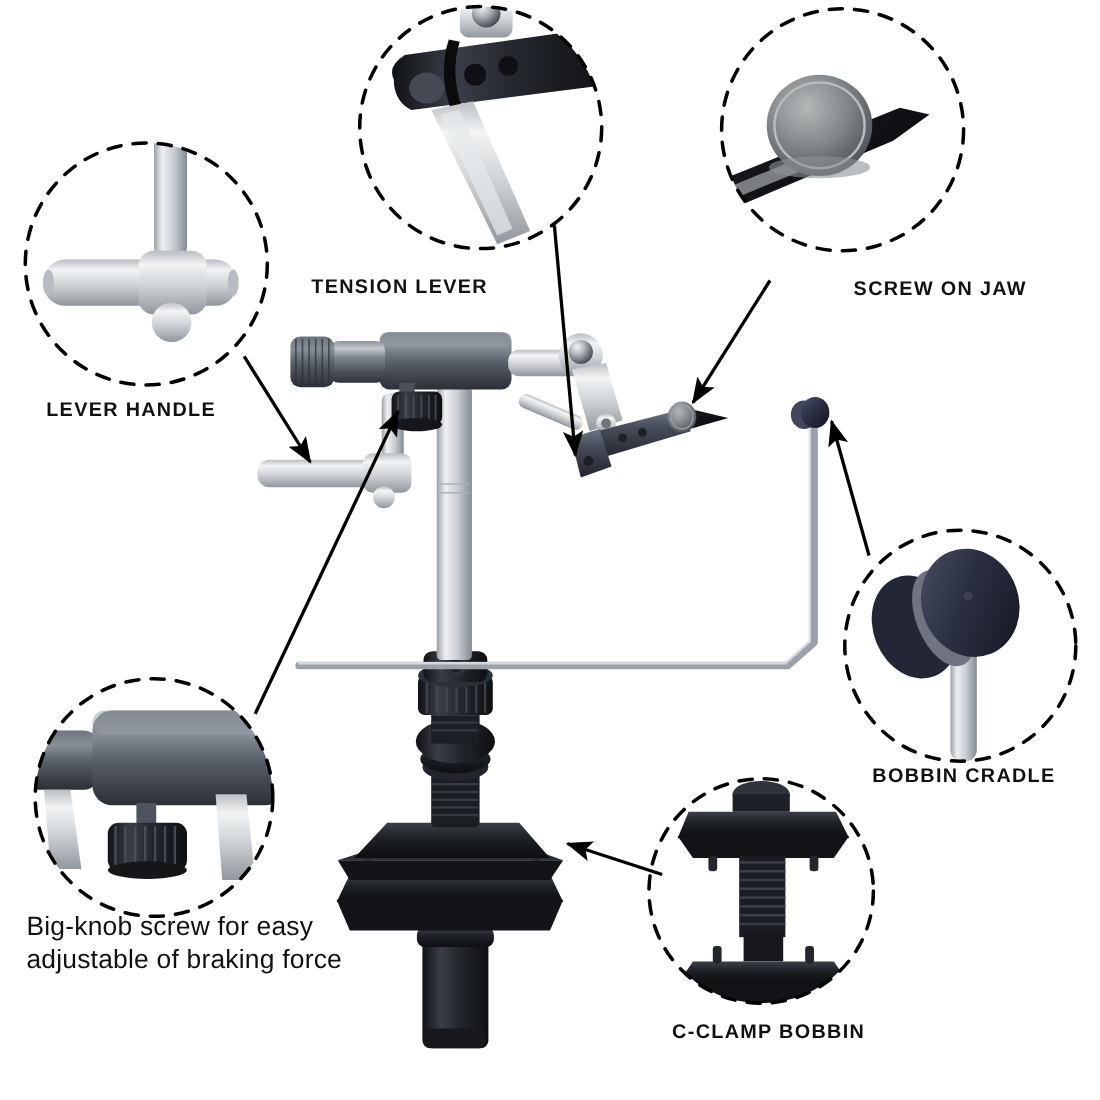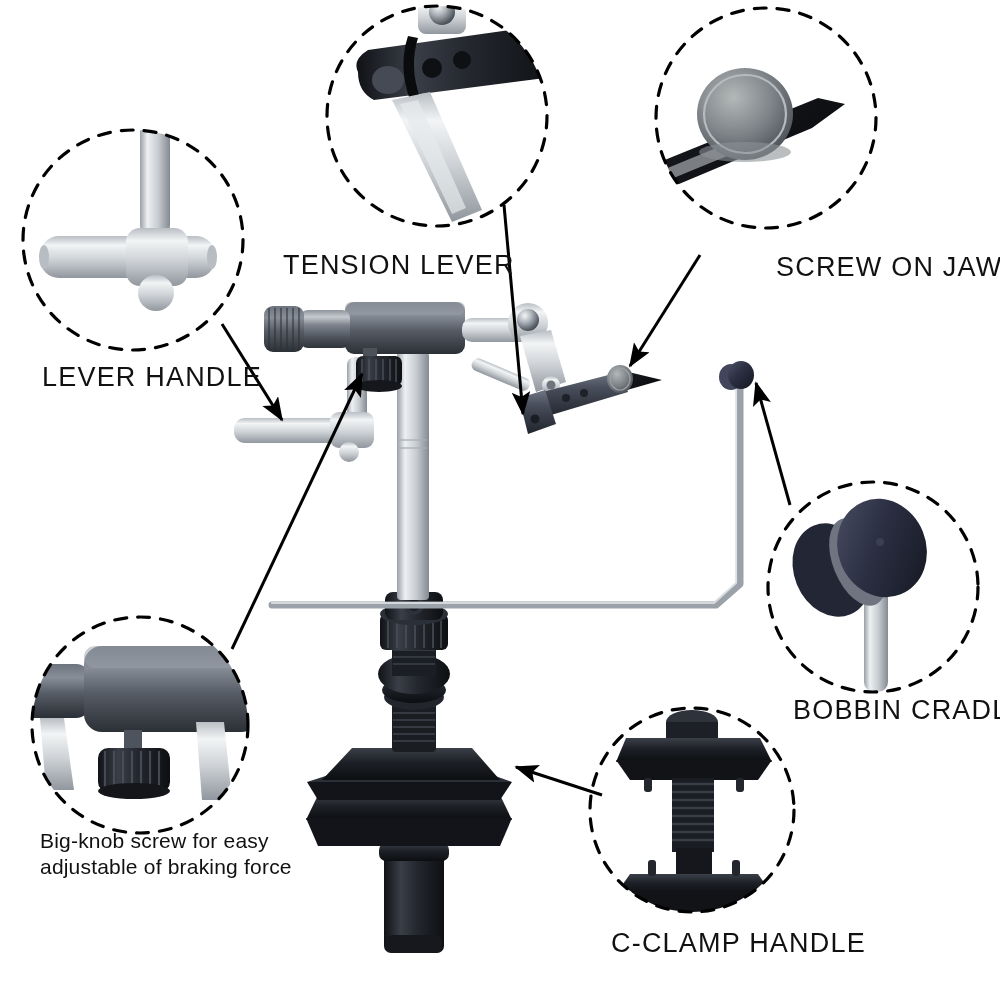--- a/index.html
+++ b/index.html
@@ -27,28 +27,28 @@
   .callout-label {
     position: absolute;
     font-family: "Liberation Sans", sans-serif;
     color: #111111;
     font-weight: 400;
     letter-spacing: 0.5px;
     white-space: pre;
     line-height: 1.15;
   }
   .label-caps {
-    font-size: 27px;
+    font-size: 18px;
     letter-spacing: 1.2px;
+    font-weight: bold;
   }
   .label-sentence {
-    font-size: 21px;
+    font-size: 24px;
     letter-spacing: 0.2px;
     line-height: 1.25;
-    margin-left: 16px;
   }
 </style>
 </head>
 <body>
 
 <div id="stage">
   <svg id="svg-root" viewBox="0 0 1000 1000" xmlns="http://www.w3.org/2000/svg">
     <defs>
 
       <linearGradient id="gMetalH" x1="0" y1="0" x2="0" y2="1">
@@ -411,17 +411,17 @@
   </svg>
 
   <div class="callout-label label-caps" style="left:42px; top:362px;">LEVER HANDLE</div>
 
   <div class="callout-label label-caps" style="left:283px; top:250px;">TENSION LEVER</div>
 
   <div class="callout-label label-caps" style="left:776px; top:252px;">SCREW ON JAW</div>
 
   <div class="callout-label label-caps" style="left:793px; top:695px;">BOBBIN CRADLE</div>
 
-  <div class="callout-label label-caps" style="left:611px; top:928px;">C-CLAMP HANDLE</div>
+  <div class="callout-label label-caps" style="left:611px; top:928px;">C-CLAMP BOBBIN</div>
 
   <div class="callout-label label-sentence" style="left:24px; top:828px;">Big-knob screw for easy
 adjustable of braking force</div>
 </div>
 
 </body></html>

